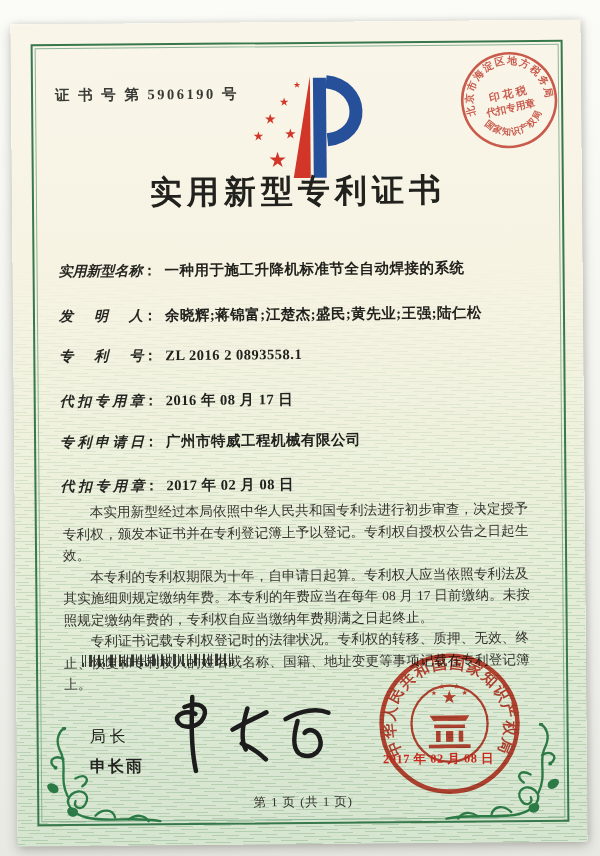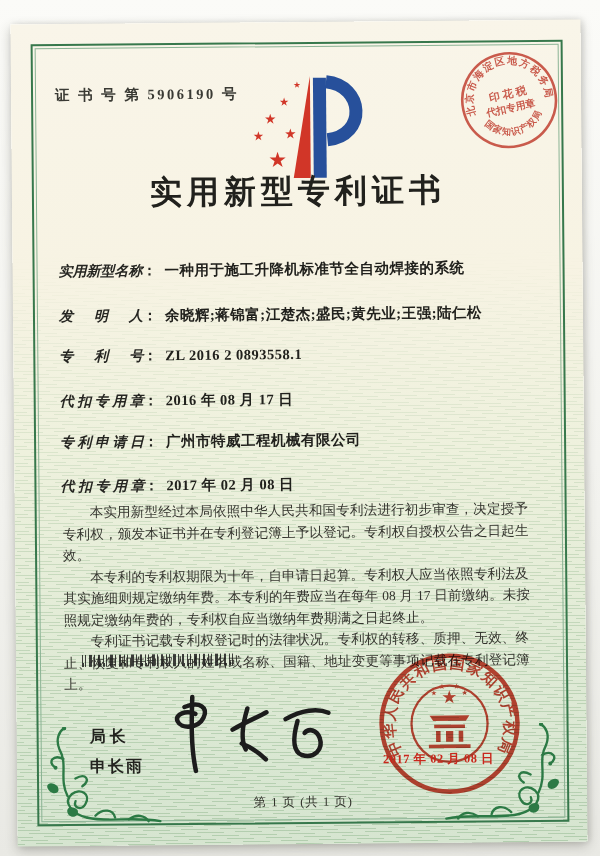--- a/index.html
+++ b/index.html
@@ -45,21 +45,21 @@
   .paras p{margin:0;text-indent:2em;font-size:13.5px;line-height:21.5px;letter-spacing:.2px;color:#34342e;font-weight:500;}
 
   .barcode{position:absolute;left:44px;top:609px;width:153px;height:12px;opacity:.85;
     background-image:repeating-linear-gradient(90deg,
       #1d1d1d 0,#1d1d1d 1.5px,transparent 1.5px,transparent 3px,
       #1d1d1d 3px,#1d1d1d 4px,transparent 4px,transparent 7px,
       #1d1d1d 7px,#1d1d1d 10px,transparent 10px,transparent 12px,
       #1d1d1d 12px,#1d1d1d 13px,transparent 13px,transparent 16px,
       #1d1d1d 16px,#1d1d1d 18.5px,transparent 18.5px,transparent 21px);}
 
-  .director-title{position:absolute;left:51px;top:681px;font-size:16px;font-weight:700;letter-spacing:4px;color:#23231f;}
+  .director-title{position:absolute;left:51px;top:681px;font-size:16px;font-weight:400;letter-spacing:4px;color:#23231f;}
   .director-name{position:absolute;left:51px;top:711px;font-size:16px;font-weight:700;letter-spacing:2px;color:#23231f;}
   .signature{position:absolute;left:116px;top:646px;width:200px;height:90px;}
 
   .seal{position:absolute;left:334px;top:604px;width:154px;height:154px;opacity:.90;mix-blend-mode:multiply;}
   .seal-date{position:absolute;left:344px;top:708px;font-size:12.5px;font-weight:700;letter-spacing:.5px;color:#c8281c;}
 
   .footer{position:absolute;left:0;right:0;top:750px;text-align:center;font-size:12.5px;letter-spacing:1px;color:#33332d;}
 
   .fl{position:absolute;width:128px;height:104px;}
   .fl-left{left:-5px;bottom:-7px;}

